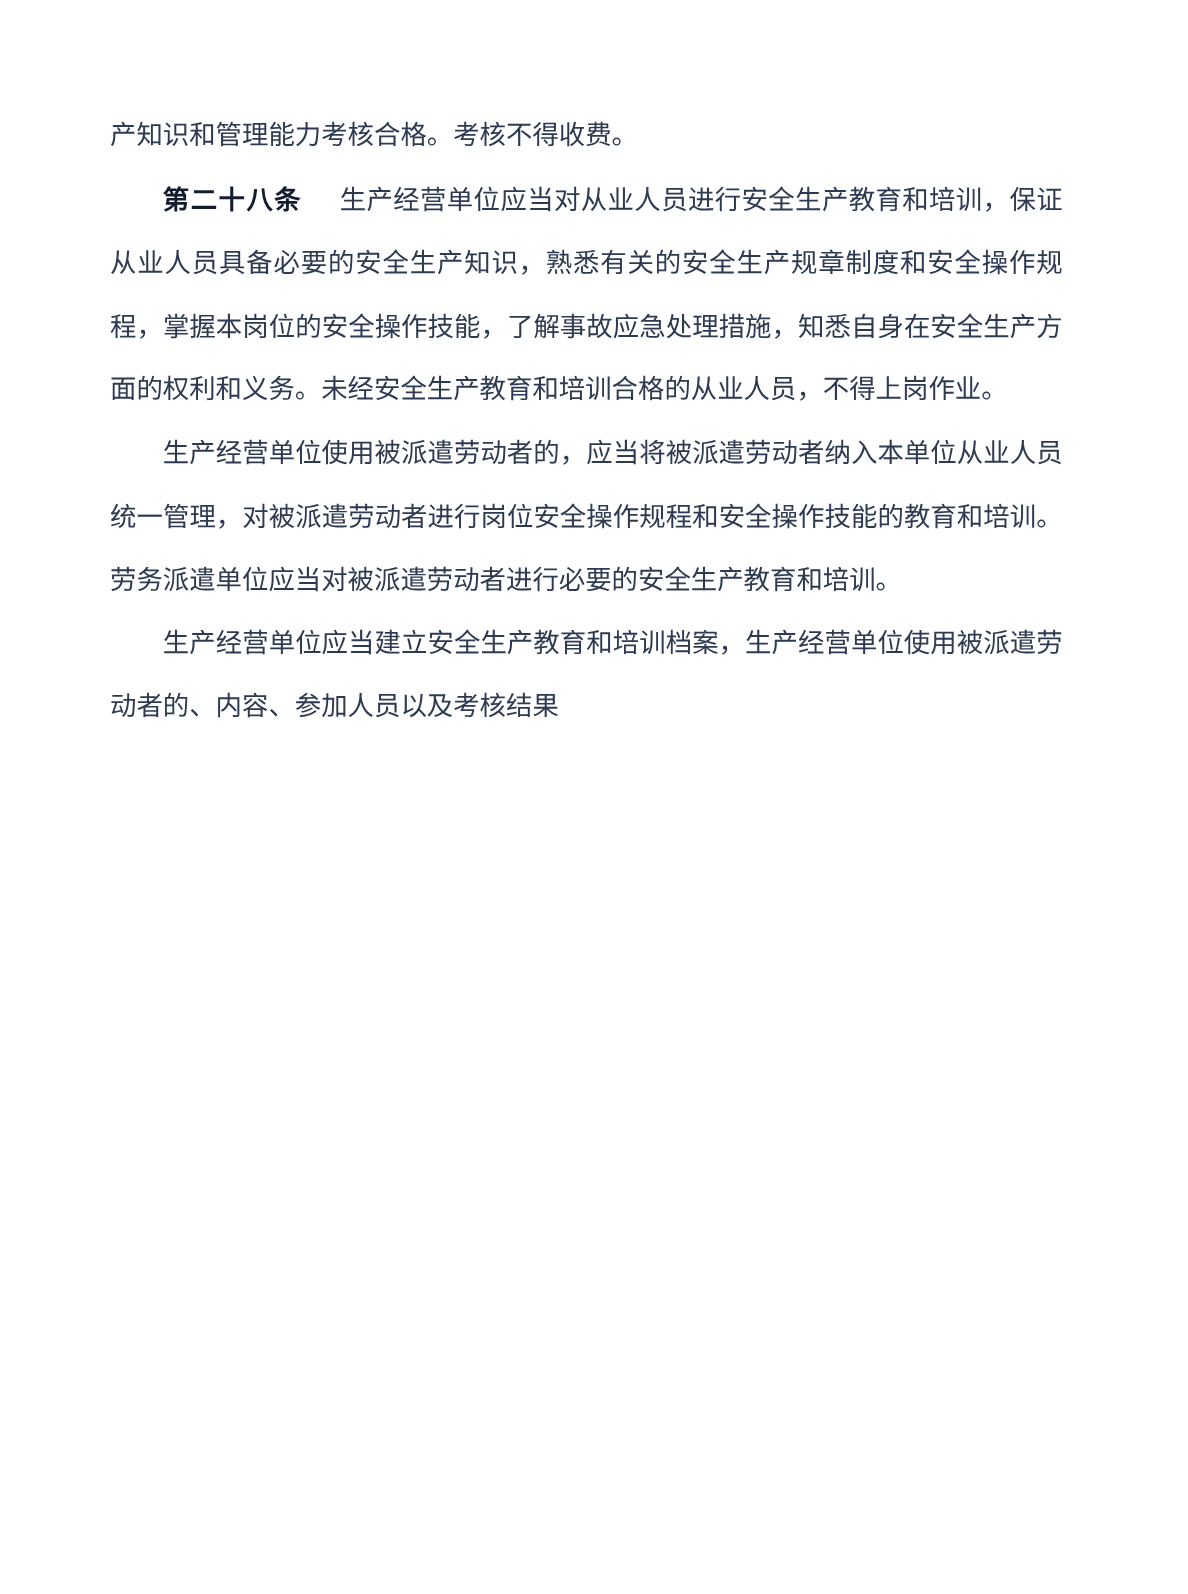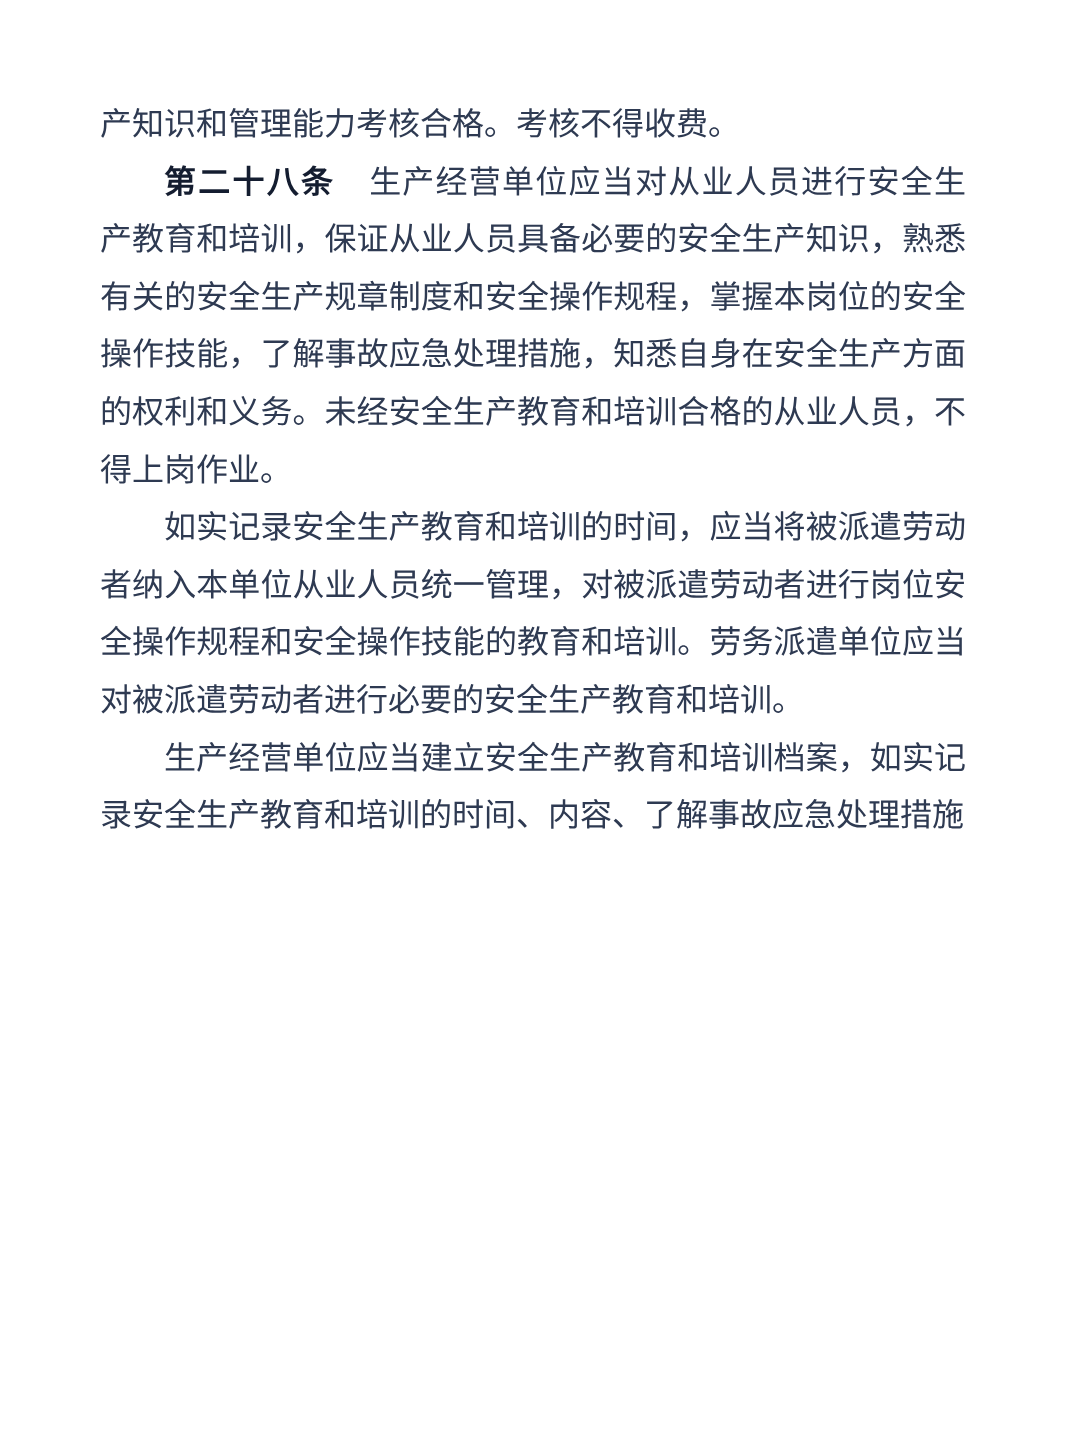--- a/index.html
+++ b/index.html
@@ -24,21 +24,21 @@
   }
   .text-block {
     position: absolute;
     left: 100px;
     top: 96px;
     width: 866px;
   }
   .text-block p {
     margin: 0;
     padding: 0;
-    font-size: 32px;
+    font-size: 24px;
     line-height: 57.6px;
     color: #2e3a52;
     text-align: justify;
     text-justify: inter-character;
     word-break: normal;
     overflow-wrap: break-word;
   }
   .text-block p.indent {
     text-indent: 2em;
   }
@@ -54,19 +54,19 @@
 <body>
 
 <div class="page">
   <div class="text-block">
 
     <p class="no-indent">产知识和管理能力考核合格。考核不得收费。</p>
 
 
     <p class="indent"><span class="article-no">第二十八条</span><span>生产经营单位应当对从业人员进行安全生产教育和培训，保证从业人员具备必要的安全生产知识，熟悉有关的安全生产规章制度和安全操作规程，掌握本岗位的安全操作技能，了解事故应急处理措施，知悉自身在安全生产方面的权利和义务。未经安全生产教育和培训合格的从业人员，不得上岗作业。</span></p>
 
-    <p class="indent">如实记录安全生产教育和培训的时间，应当将被派遣劳动者纳入本单位从业人员统一管理，对被派遣劳动者进行岗位安全操作规程和安全操作技能的教育和培训。劳务派遣单位应当对被派遣劳动者进行必要的安全生产教育和培训。</p>
+    <p class="indent">生产经营单位使用被派遣劳动者的，应当将被派遣劳动者纳入本单位从业人员统一管理，对被派遣劳动者进行岗位安全操作规程和安全操作技能的教育和培训。劳务派遣单位应当对被派遣劳动者进行必要的安全生产教育和培训。</p>
 
 
-    <p class="indent">生产经营单位应当建立安全生产教育和培训档案，如实记录安全生产教育和培训的时间、内容、了解事故应急处理措施</p>
+    <p class="indent">生产经营单位应当建立安全生产教育和培训档案，生产经营单位使用被派遣劳动者的、内容、参加人员以及考核结果</p>
 
   </div>
 </div>
 
 </body></html>

